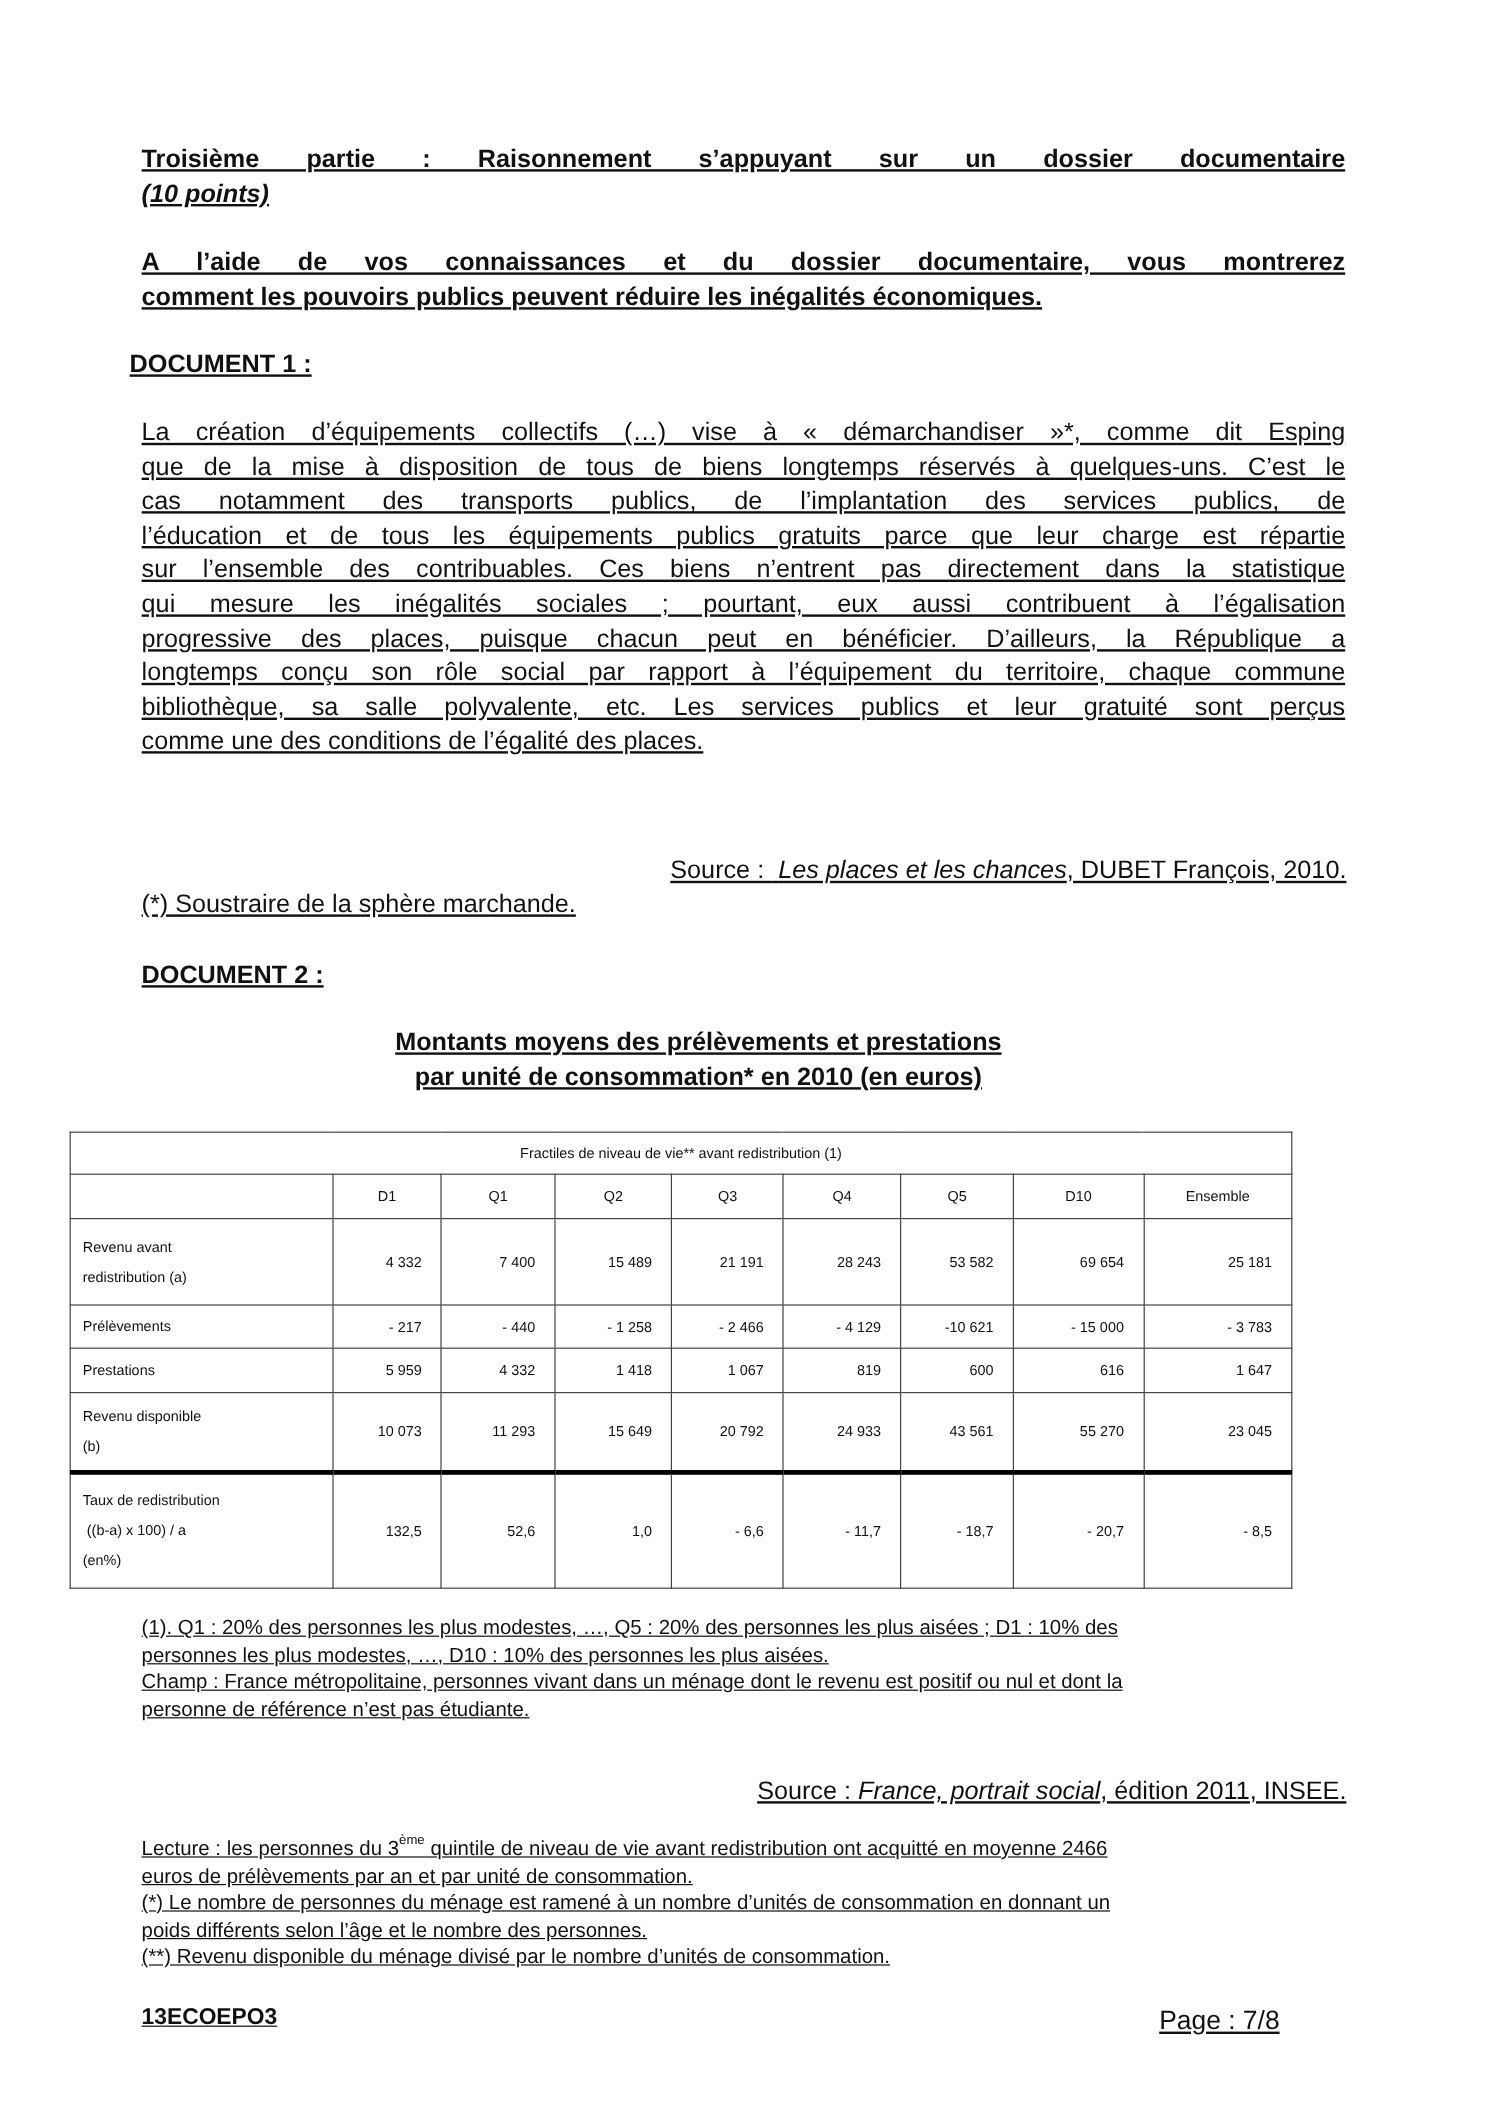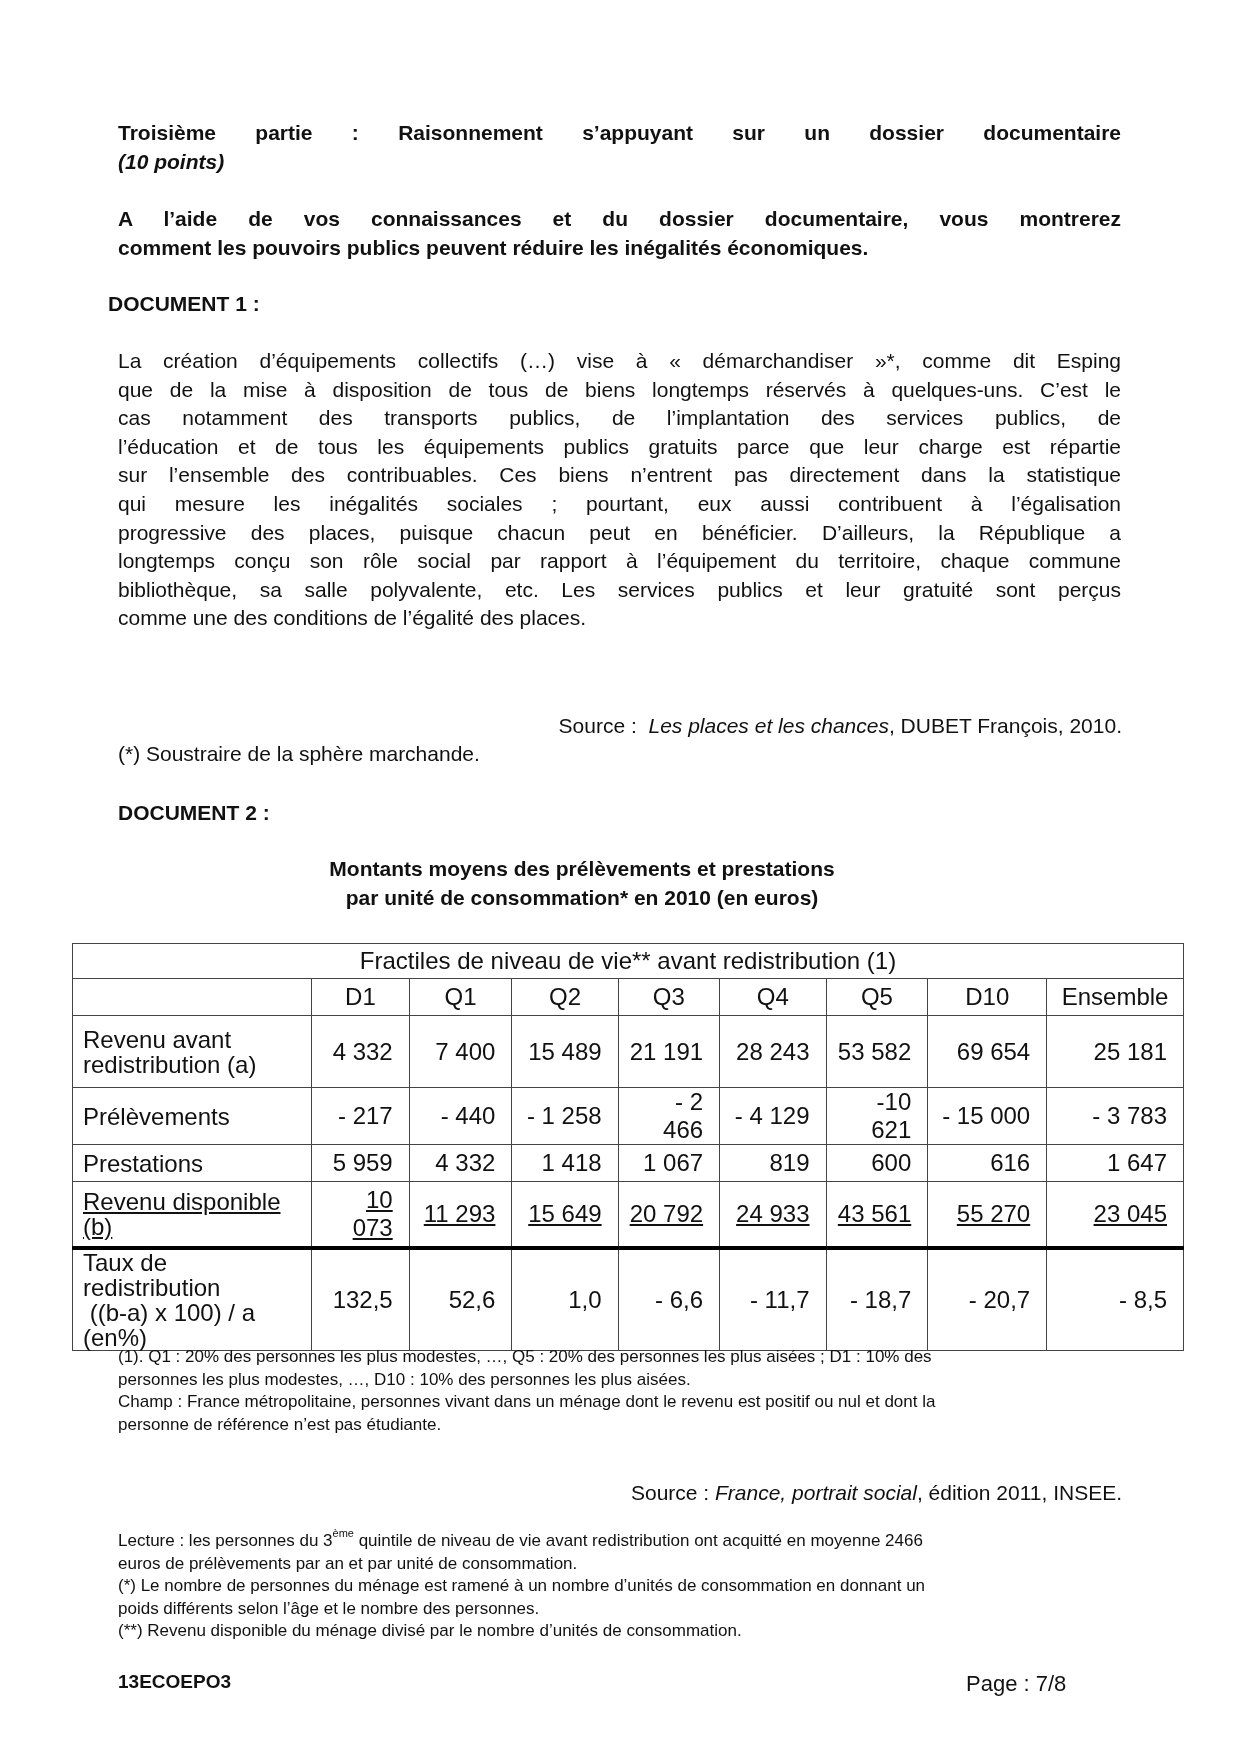--- a/index.html
+++ b/index.html
@@ -1,28 +1,28 @@
 <!DOCTYPE html>
 <html><head>
 <meta charset="utf-8">
 <style>
   html, body { margin: 0; padding: 0; background: #ffffff; }
   body { width: 1240px; height: 1754px; position: relative; overflow: hidden;
          font-family: "Liberation Sans", "DejaVu Sans", sans-serif; color: #111; }
-  .abs { position: absolute; }
+  .abs { position: absolute; text-decoration: underline; }
   .b { font-weight: bold; }
   .i { font-style: italic; }
   .txt20 { font-size: 21px; line-height: 28.6px; }
   .para { left: 118px; width: 1003px; }
   .para span.line { display: block; text-align: justify; text-align-last: justify; }
   .para span.line.last { text-align-last: left; }
   .small { font-size: 17px; line-height: 22.6px; }
 
-  table.data { position: absolute; left: 72px; top: 943px; width: 1112px;
-               border-collapse: collapse; font-size: 24px; }
+  table.data { position: absolute; left: 58px; top: 943px; width: 1019px;
+               border-collapse: collapse; font-size: 12px; }
   table.data td { border: 1.3px solid #444; padding: 0 16px 0 10px; vertical-align: middle; }
   table.data td.num { text-align: right; }
   table.data td.hdr { text-align: center; padding: 0; }
   table.data tr.thick td { border-top: 4px solid #000; }
   table.data td.label { line-height: 25px; }
   sup { font-size: 11px; vertical-align: 9px; line-height: 0; }
 </style>
 </head>
 <body>
 
@@ -119,21 +119,21 @@
     <td class="label">Prestations</td>
     <td class="num">5 959</td>
     <td class="num">4 332</td>
     <td class="num">1 418</td>
     <td class="num">1 067</td>
     <td class="num">819</td>
     <td class="num">600</td>
     <td class="num">616</td>
     <td class="num">1 647</td>
   </tr>
-  <tr style="height:66px;text-decoration:underline;">
+  <tr style="height:66px;">
     <td class="label">
       <div>Revenu disponible</div>
       <div>(b)</div>
     </td>
     <td class="num">10 073</td>
     <td class="num">11 293</td>
     <td class="num">15 649</td>
     <td class="num">20 792</td>
     <td class="num">24 933</td>
     <td class="num">43 561</td>

